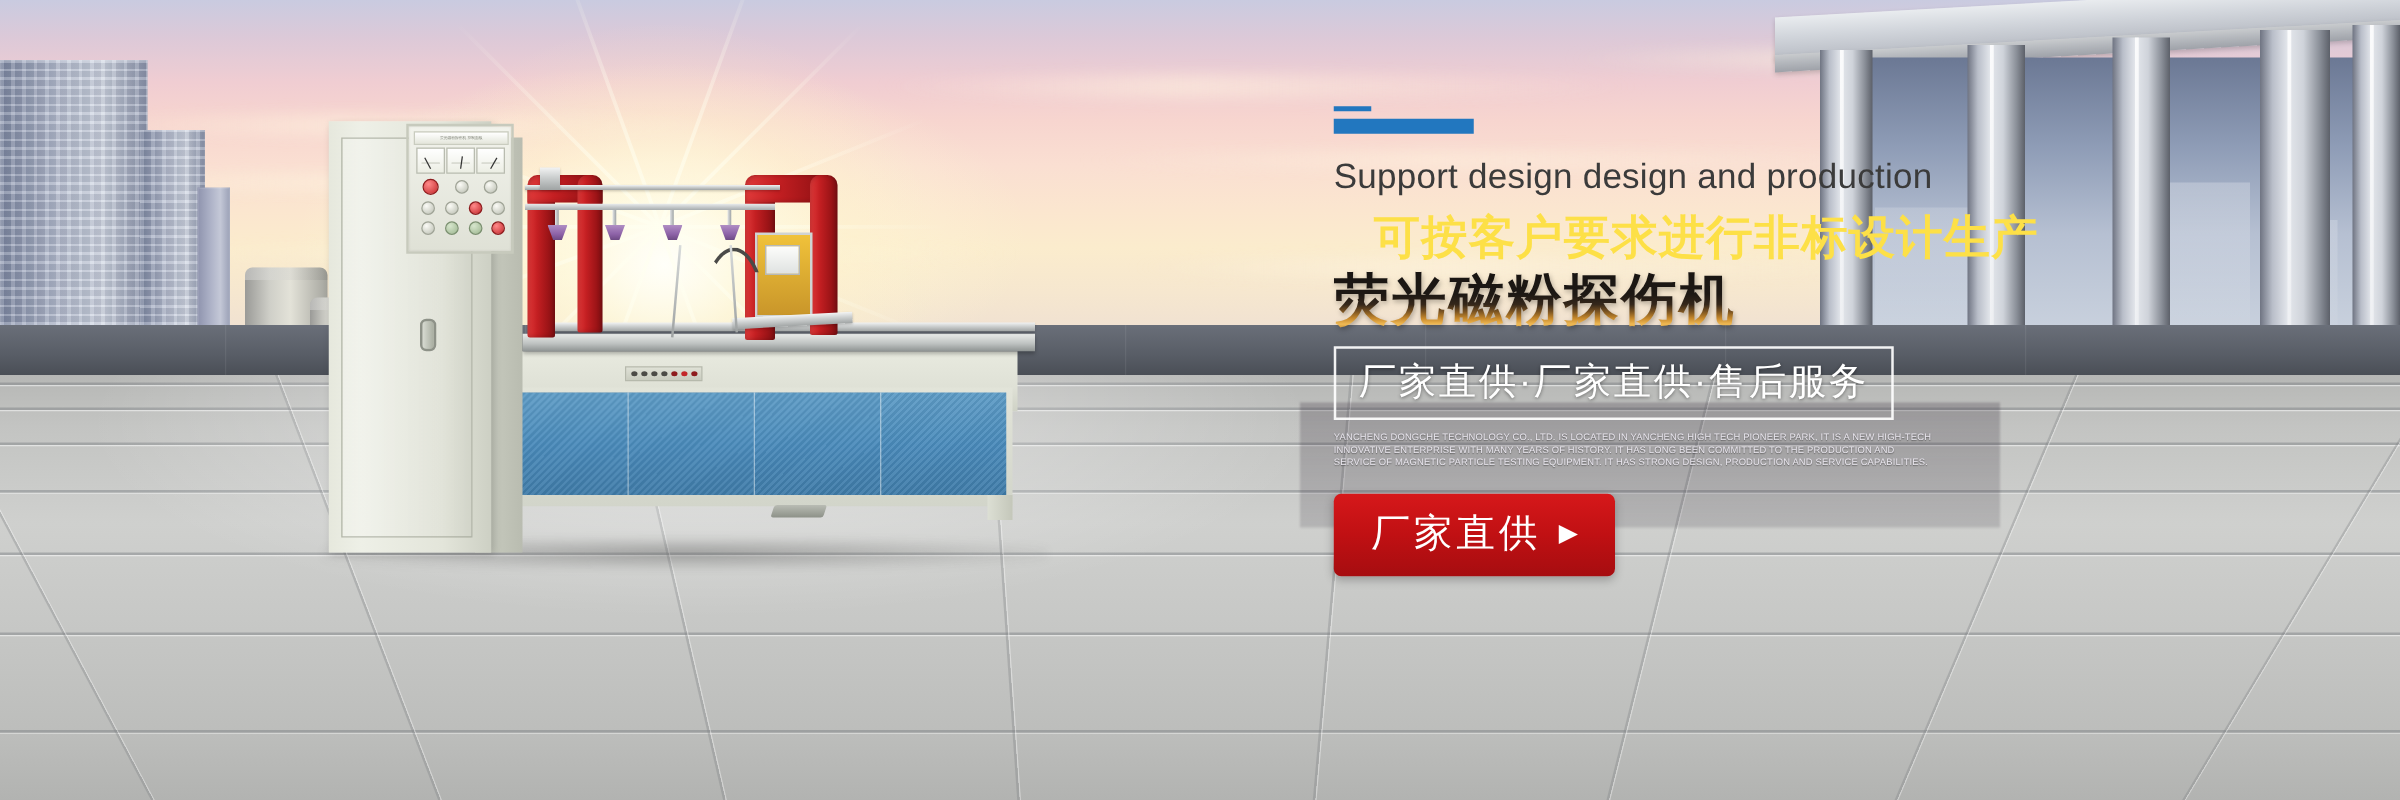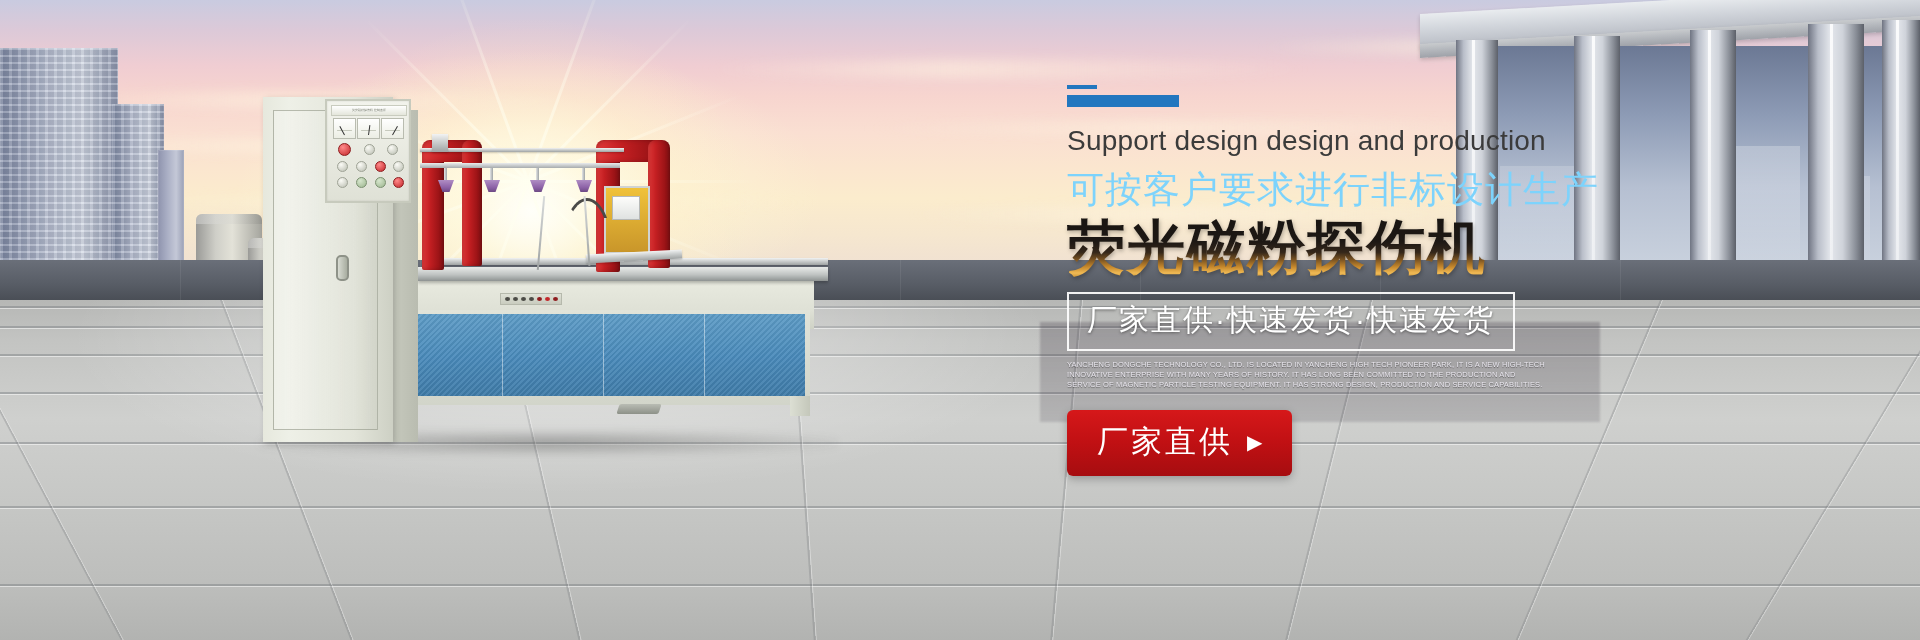--- a/index.html
+++ b/index.html
@@ -365,28 +365,29 @@
     margin-top: 18px;
     font-size: 28px;
     color: #3b3b3b;
     letter-spacing: 0.2px;
     font-weight: 400;
     white-space: nowrap;
   }
   .cn-sub {
     margin-top: 8px;
     font-size: 37px;
-    color: #7dd3fc;
-    font-weight: 400;
+    color: #fde047;
+    font-weight: 700;
     letter-spacing: 1px;
     white-space: nowrap;
+    margin-left: 32px;
   }
   .cn-title {
     margin-top: 2px;
-    font-size: 58px;
+    font-size: 44px;
     font-weight: 700;
     letter-spacing: 2px;
     white-space: nowrap;
     line-height: 1.05;
     background-image: linear-gradient(to bottom,
         #191512 0%, #1d1814 40%, #35271a 58%,
         #7a5322 70%, #c7892c 82%, #f0ba55 92%, #c68f34 100%);
     -webkit-background-clip: text;
     background-clip: text;
     color: transparent;
@@ -649,21 +650,21 @@
   <div class="band"></div>
 
   <div class="copy">
     <div class="bar-thin"></div>
     <div class="bar-thick"></div>
 
     <div class="eng-head">Support design design and production</div>
     <div class="cn-sub">可按客户要求进行非标设计生产</div>
     <div class="cn-title">荧光磁粉探伤机</div>
 
-    <div class="tagline">厂家直供·快速发货·快速发货</div>
+    <div class="tagline">厂家直供·厂家直供·售后服务</div>
     <div class="fineprint">YANCHENG DONGCHE TECHNOLOGY CO., LTD. IS LOCATED IN YANCHENG HIGH TECH PIONEER PARK, IT IS A NEW HIGH-TECH INNOVATIVE ENTERPRISE WITH MANY YEARS OF HISTORY. IT HAS LONG BEEN COMMITTED TO THE PRODUCTION AND SERVICE OF MAGNETIC PARTICLE TESTING EQUIPMENT. IT HAS STRONG DESIGN, PRODUCTION AND SERVICE CAPABILITIES.</div>
 
     <div class="cta">
       <span class="cta-label">厂家直供</span>
       <span class="cta-arrow">▶</span>
     </div>
   </div>
 
 </div>
 

